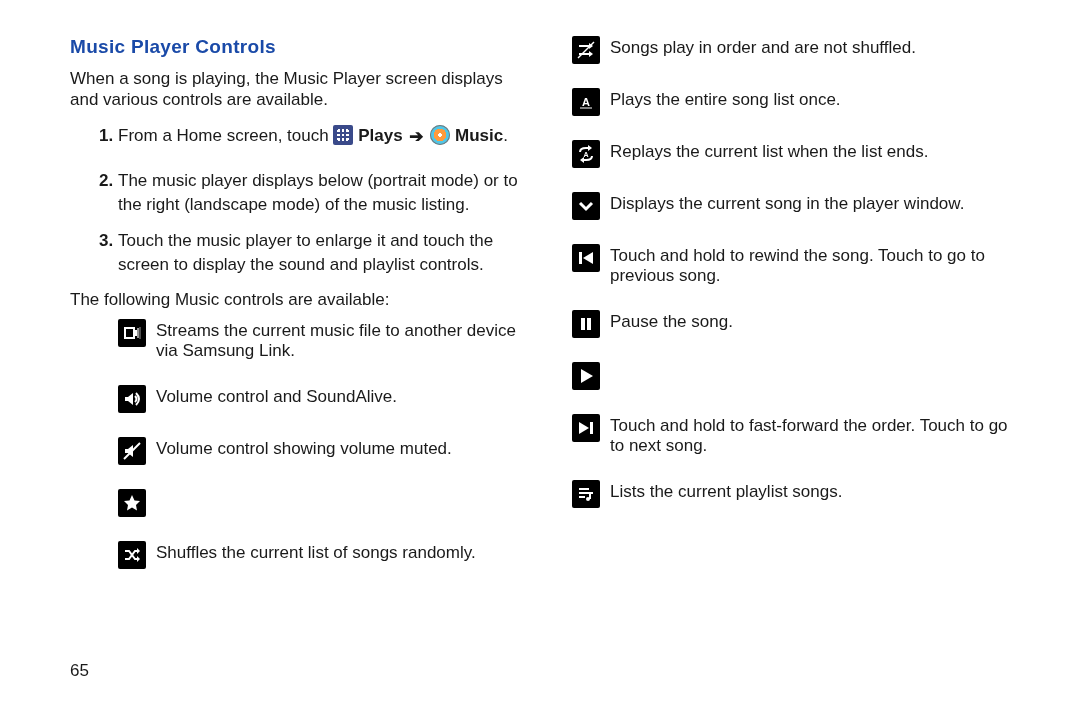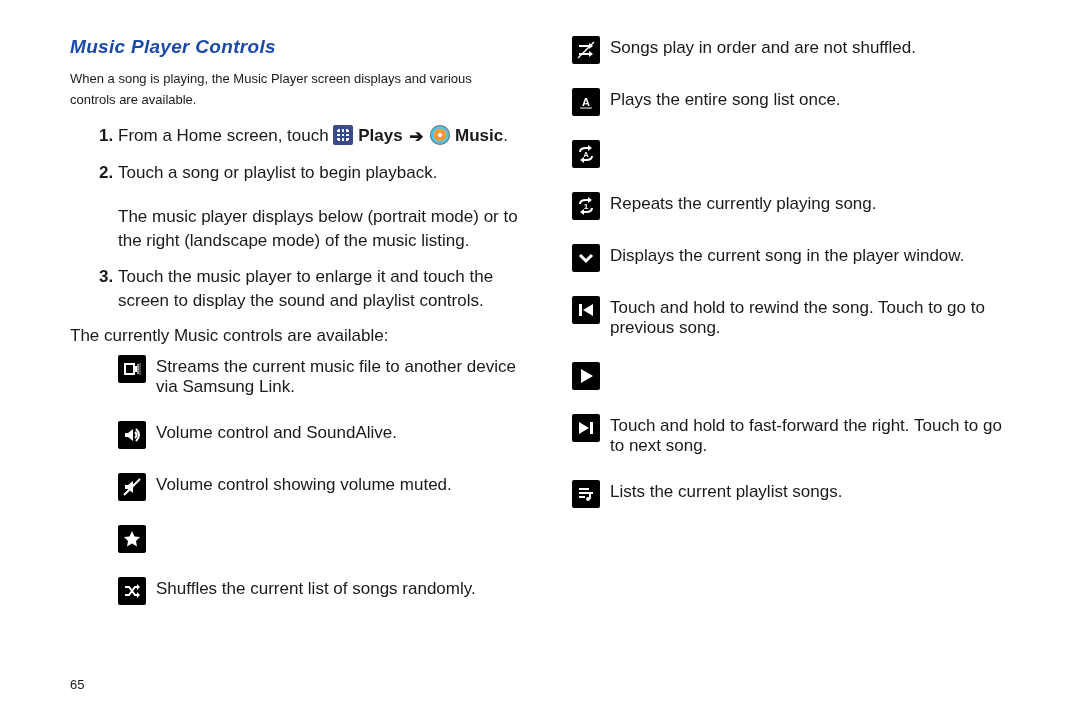--- a/index.html
+++ b/index.html
@@ -14,29 +14,28 @@
   .page {
     padding: 36px 60px 10px 70px;
     display: flex;
     gap: 54px;
   }
   .col {
     width: 460px;
   }
   .heading {
     font-family: Arial, Helvetica, sans-serif;
-    font-style: italic;
     font-weight: 800;
     color: #1a4aa8;
     font-size: 19px;
     letter-spacing: 0.3px;
     margin: 0 0 10px 0;
   }
   .intro {
-    font-size: 13px;
+    font-size: 17px;
     line-height: 21px;
     margin: 0 0 14px 0;
   }
   ol {
     margin: 0 0 10px 0;
     padding-left: 48px;
   }
   ol li {
     font-size: 17px;
     line-height: 24px;
@@ -117,22 +116,22 @@
   }
   .ctl .icon-box svg { width: 20px; height: 20px; display:block; }
   .ctl .desc {
     font-size: 17px;
     line-height: 20px;
     padding-top: 2px;
   }
   .page-num {
     position: absolute;
     left: 70px;
-    bottom: 28px;
-    font-size: 13px;
+    bottom: 39px;
+    font-size: 17px;
   }
   .rel { position: relative; width:1080px; height:720px; }
 </style>
 </head>
 <body>
 
 <svg width="0" height="0" style="position:absolute">
   <defs>
     <g id="ic-stream">
         <rect x="3" y="5" width="9" height="10" fill="none" stroke="#fff" stroke-width="2"></rect>
@@ -221,29 +220,28 @@
     <ol>
       <li>
         <span>From a Home screen, touch </span>
         <span class="apps-inline"></span>
         <span class="bold">Plays</span>
         <span class="arrow-inline">➔</span>
         <span class="music-inline"></span>
         <span class="bold">Music</span><span>.</span>
       </li>
       <li>
-        <span>Touch a song or playlist to begin playback.</span>
         <span class="subtext">The music player displays below (portrait mode) or to the right (landscape mode) of the music listing.</span>
       </li>
       <li>
         <span>Touch the music player to enlarge it and touch the screen to display the sound and playlist controls.</span>
       </li>
     </ol>
 
-    <p class="plain">The currently Music controls are available:</p>
+    <p class="plain">The following Music controls are available:</p>
 
     <div class="controls">
       <div class="ctl">
         <span class="icon-box">
               <svg viewBox="0 0 20 20">
                 <use href="#ic-stream"></use>
               </svg>
             </span>
         <span class="desc">Streams the current music file to another device via Samsung Link.</span>
       </div>
@@ -298,59 +296,60 @@
               </svg>
             </span>
         <span class="desc">Plays the entire song list once.</span>
       </div>
       <div class="ctl">
         <span class="icon-box">
               <svg viewBox="0 0 20 20">
                 <use href="#ic-replay"></use>
               </svg>
             </span>
-      </div>
-      <div class="ctl">
-        <span class="icon-box">
-              <svg viewBox="0 0 20 20">
-                <use href="#ic-repeat1"></use>
-              </svg>
-            </span>
-        <span class="desc">Repeats the currently playing song.</span>
+        <span class="desc">Replays the current list when the list ends.</span>
       </div>
       <div class="ctl">
         <span class="icon-box">
               <svg viewBox="0 0 20 20">
                 <use href="#ic-chevdown"></use>
               </svg>
             </span>
         <span class="desc">Displays the current song in the player window.</span>
       </div>
       <div class="ctl">
         <span class="icon-box">
               <svg viewBox="0 0 20 20">
                 <use href="#ic-prev"></use>
               </svg>
             </span>
         <span class="desc">Touch and hold to rewind the song. Touch to go to previous song.</span>
       </div>
       <div class="ctl">
         <span class="icon-box">
               <svg viewBox="0 0 20 20">
+                <use href="#ic-pause"></use>
+              </svg>
+            </span>
+        <span class="desc">Pause the song.</span>
+      </div>
+      <div class="ctl">
+        <span class="icon-box">
+              <svg viewBox="0 0 20 20">
                 <use href="#ic-play"></use>
               </svg>
             </span>
       </div>
       <div class="ctl">
         <span class="icon-box">
               <svg viewBox="0 0 20 20">
                 <use href="#ic-next"></use>
               </svg>
             </span>
-        <span class="desc">Touch and hold to fast-forward the right. Touch to go to next song.</span>
+        <span class="desc">Touch and hold to fast-forward the order. Touch to go to next song.</span>
       </div>
       <div class="ctl">
         <span class="icon-box">
               <svg viewBox="0 0 20 20">
                 <use href="#ic-listqueue"></use>
               </svg>
             </span>
         <span class="desc">Lists the current playlist songs.</span>
       </div>
     </div>

